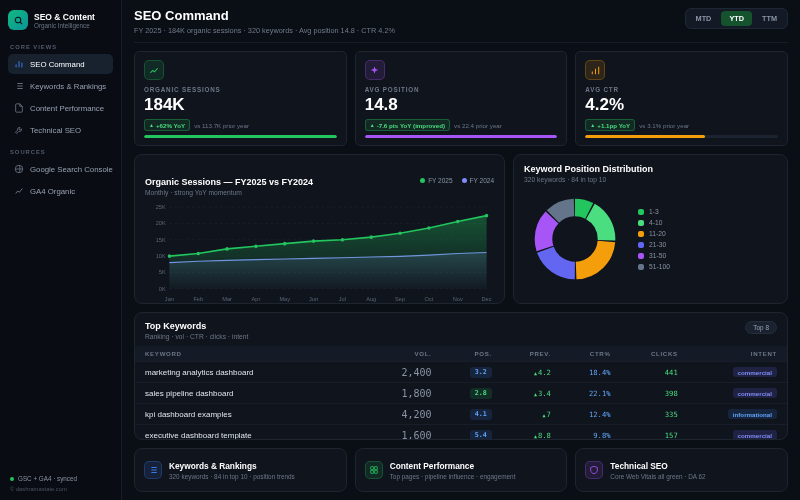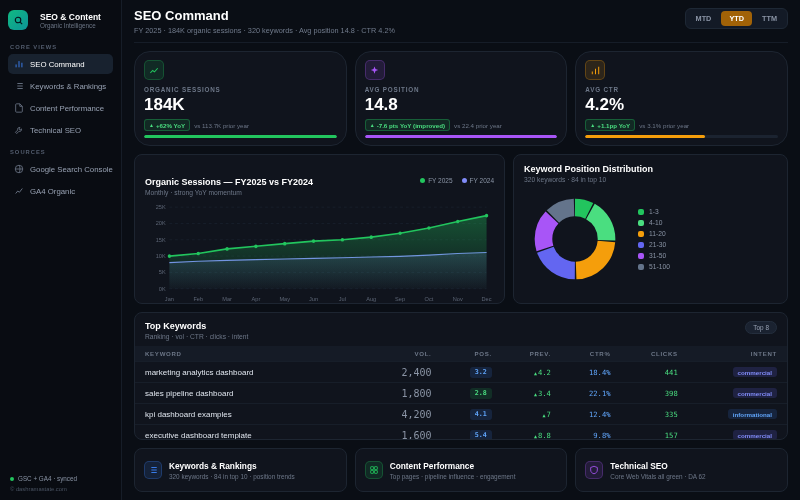--- a/index.html
+++ b/index.html
@@ -1,21 +1,21 @@
 <!DOCTYPE html>
 <html><head>
 <meta charset="utf-8">
 <style>
   *{margin:0;padding:0;box-sizing:border-box}
   html,body{width:800px;height:500px;overflow:hidden;background:#0a0e15;font-family:"Liberation Sans",sans-serif;color:#e7ecf3}
   .app{display:flex;width:800px;height:500px}
 
   
   .sidebar{width:122px;min-width:122px;background:#090c12;border-right:1px solid #161d28;padding:10px 8px;position:relative}
-  .logo-row{display:flex;align-items:center;gap:12px;margin-bottom:14px}
+  .logo-row{display:flex;align-items:center;gap:6px;margin-bottom:14px}
   .logo-badge{width:20px;height:20px;min-width:20px;border-radius:6px;background:linear-gradient(135deg,#10b981,#0d9498);display:flex;align-items:center;justify-content:center;color:#04131a}
   .logo-title{font-size:8.5px;font-weight:bold;color:#fff;white-space:nowrap}
   .logo-sub{font-size:6.3px;color:#6b7585;white-space:nowrap}
   .nav-label{font-size:5.8px;letter-spacing:1px;color:#525c6d;margin:9px 2px 4px;font-weight:bold}
   .nav-item{display:flex;align-items:center;gap:6px;font-size:7.8px;color:#97a1b2;padding:5px 6px;border-radius:5px;margin-bottom:2px;cursor:pointer;white-space:nowrap}
   .nav-item.active{background:#18222f;color:#fff}
   .nav-item.active .nav-icon{color:#3b82f6}
   .nav-icon{width:10px;height:10px;min-width:10px;display:flex;color:#6b7585}
   .nav-icon svg{width:10px;height:10px}
   .sidebar-footer{position:absolute;bottom:8px;left:10px;right:8px}
@@ -23,25 +23,25 @@
   .dot{width:4px;height:4px;border-radius:50%;background:#22c55e}
   .copyright{font-size:5.8px;color:#4a5463;margin-top:4px}
 
   
   main{flex:1;padding:8px 12px;display:flex;flex-direction:column;gap:8px;min-width:0}
   .main-header{display:flex;justify-content:space-between;align-items:flex-start;border-bottom:1px solid #161d28;padding-bottom:7px}
   .page-title{font-size:13px;font-weight:bold;color:#fff}
   .page-sub{font-size:7.3px;color:#717b8c;margin-top:3px}
   .range-group{display:flex;background:#131a26;border:1px solid #1e2835;border-radius:6px;padding:2px;gap:2px}
   .range-btn{font-size:7.3px;color:#8a94a5;padding:3px 8px;border-radius:4px;cursor:pointer;font-weight:bold}
-  .range-btn.active{background:#a16207;color:#fff}
+  .range-btn.active{background:#14532d;color:#fff}
 
   
   .kpi-row{display:flex;gap:8px}
-  .kpi-card{flex:1;background:#10141d;border:1px solid #1d2531;border-radius:16px;padding:8px 9px 0;position:relative;overflow:hidden;height:95px;display:flex;flex-direction:column}
+  .kpi-card{flex:1;background:#10141d;border:1px solid #1d2531;border-radius:5px;padding:8px 9px 0;position:relative;overflow:hidden;height:95px;display:flex;flex-direction:column}
   .kpi-icon{width:20px;height:20px;border-radius:5px;display:flex;align-items:center;justify-content:center;margin-bottom:6px}
   .kpi-icon svg{width:11px;height:11px}
   .kpi-label{font-size:6.3px;letter-spacing:.8px;color:#6d7788;font-weight:bold}
   .kpi-value{font-size:17px;font-weight:bold;margin-top:2px;color:#fff}
   .kpi-meta{display:flex;align-items:center;gap:4px;margin-top:4px;flex-wrap:wrap}
   .kpi-badge{display:inline-flex;align-items:center;gap:2px;background:rgba(34,197,94,.12);border:1px solid rgba(34,197,94,.35);color:#4ade80;font-size:6.2px;padding:1.5px 4px;border-radius:3px;font-weight:bold;line-height:1.2}
   .kpi-badge .arrow{font-size:5px}
   .kpi-compare{font-size:6.2px;color:#6d7788}
   .kpi-bar{position:absolute;left:9px;right:9px;bottom:7px;height:3px;background:#1b2330;border-radius:2px;overflow:hidden}
   .kpi-bar i{display:block;height:100%;border-radius:2px}

